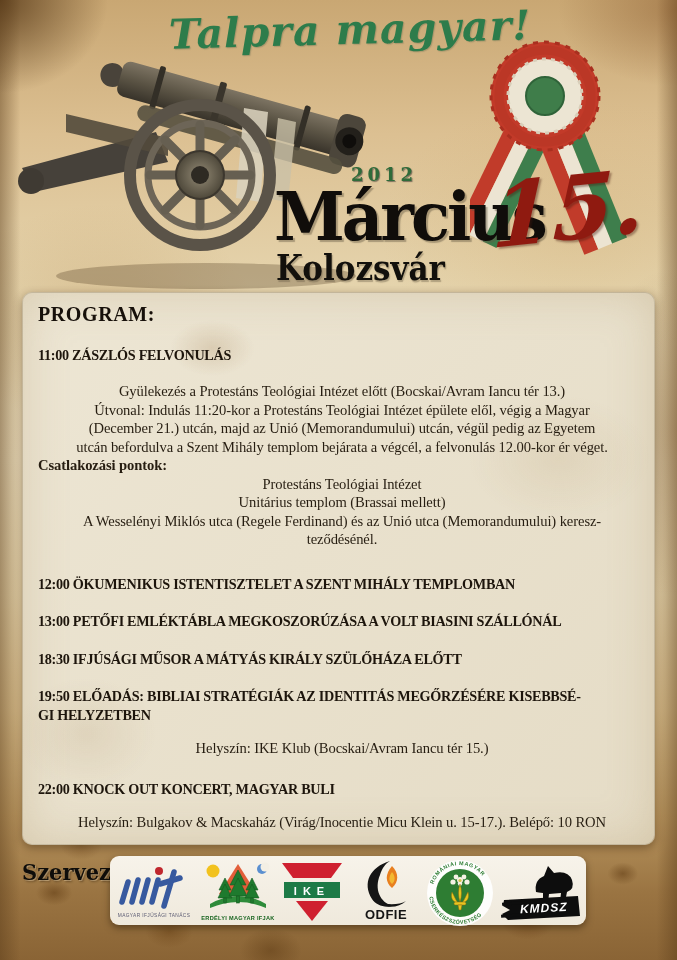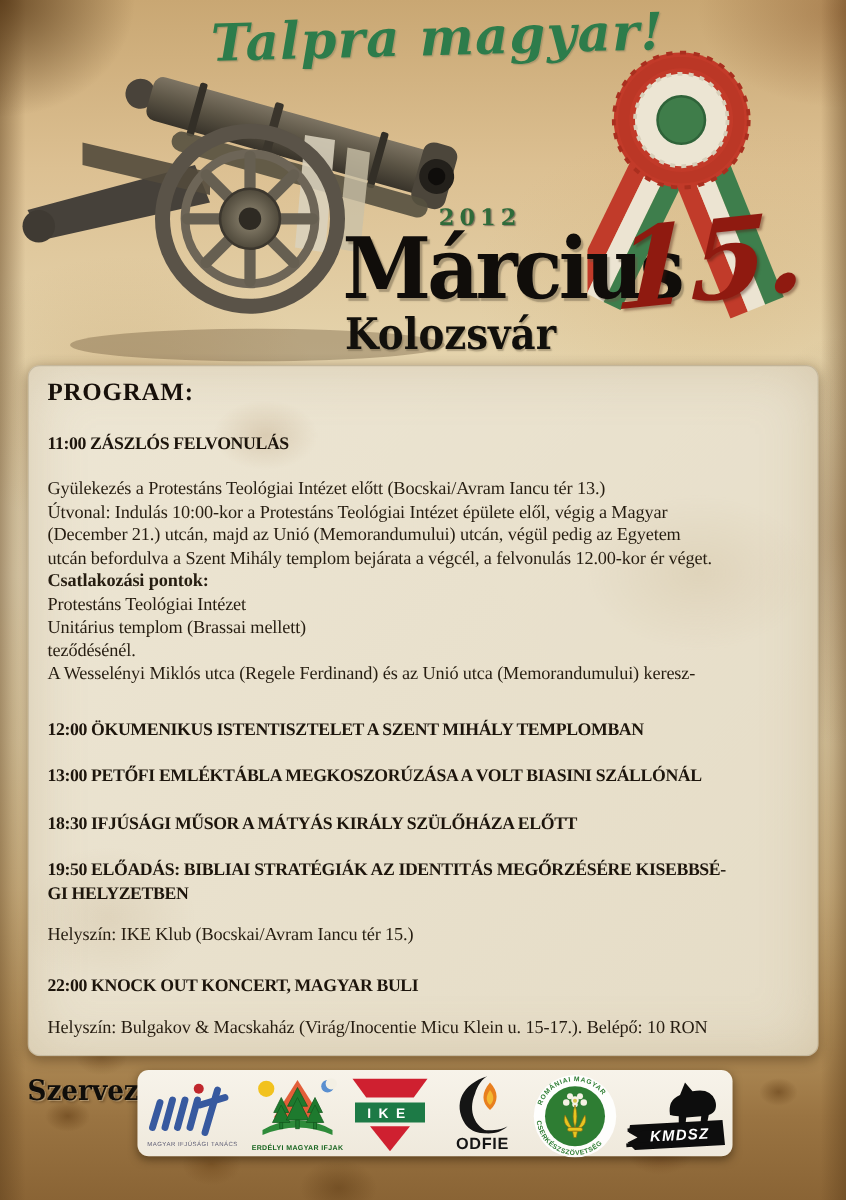--- a/index.html
+++ b/index.html
@@ -57,21 +57,21 @@
     background:
       radial-gradient(60px 40px at 30% 10%, rgba(150,110,60,0.20), transparent 70%),
       radial-gradient(130px 90px at 85% 30%, rgba(160,125,70,0.12), transparent 70%),
       radial-gradient(100px 80px at 10% 80%, rgba(150,115,65,0.12), transparent 70%),
       linear-gradient(135deg,#ede6d4 0%,#e9e1cd 45%,#e5dcc6 100%);
     box-shadow:0 3px 10px rgba(60,35,10,0.45), inset 0 0 45px rgba(170,140,90,0.28);
     border:1px solid rgba(130,105,65,0.35);
   }
   .p-title{font-size:20px;font-weight:bold;letter-spacing:0.6px;color:#17100a;}
   .b-head{font-weight:bold;font-size:14.2px;letter-spacing:-0.3px;white-space:nowrap;color:#1d150c;}
-  .b-line{white-space:nowrap;}
+  .b-line{white-space:nowrap;text-align:center;}
   .b-bold{font-weight:bold;white-space:nowrap;}
   .mt22{margin-top:22px;} .mt26{margin-top:26px;} .mt19{margin-top:19px;}
   .mt18{margin-top:18px;} .mt4{margin-top:15px;}
   .organizers{
     left:22px;top:858px;z-index:5;font-family:"DejaVu Serif",serif;font-weight:bold;
     font-size:21px;color:#0f0d0a;transform:scaleY(1.08);transform-origin:left top;
     text-shadow:1px 1px 0 rgba(245,230,195,0.35), 2px 2px 2px rgba(50,30,10,0.4);
   }
   .logo-strip{
     left:110px;top:856px;width:476px;height:69px;z-index:5;border-radius:9px;
@@ -156,28 +156,28 @@
   <div class="abs tagline">Talpra magyar!</div>
   <div class="abs year">2012</div>
   <div class="abs month">Március</div>
   <div class="abs day">15.</div>
   <div class="abs city">Kolozsvár</div>
 
   <div class="abs panel">
     <div class="p-title">PROGRAM:</div>
     <div class="b-head mt22">11:00 ZÁSZLÓS FELVONULÁS</div>
     <div class="b-line mt18">Gyülekezés a Protestáns Teológiai Intézet előtt (Bocskai/Avram Iancu tér 13.)</div>
-    <div class="b-line">Útvonal: Indulás 10:00-kor a Protestáns Teológiai Intézet épülete elől, végig a Magyar</div>
+    <div class="b-line">Útvonal: Indulás 11:20-kor a Protestáns Teológiai Intézet épülete elől, végig a Magyar</div>
     <div class="b-line">(December 21.) utcán, majd az Unió (Memorandumului) utcán, végül pedig az Egyetem</div>
     <div class="b-line">utcán befordulva a Szent Mihály templom bejárata a végcél, a felvonulás 12.00-kor ér véget.</div>
     <div class="b-bold">Csatlakozási pontok:</div>
     <div class="b-line">Protestáns Teológiai Intézet</div>
     <div class="b-line">Unitárius templom (Brassai mellett)</div>
+    <div class="b-line">A Wesselényi Miklós utca (Regele Ferdinand) és az Unió utca (Memorandumului) keresz-</div>
     <div class="b-line">teződésénél.</div>
-    <div class="b-line">A Wesselényi Miklós utca (Regele Ferdinand) és az Unió utca (Memorandumului) keresz-</div>
     <div class="b-head mt26">12:00 ÖKUMENIKUS ISTENTISZTELET A SZENT MIHÁLY TEMPLOMBAN</div>
     <div class="b-head mt19">13:00 PETŐFI EMLÉKTÁBLA MEGKOSZORÚZÁSA A VOLT BIASINI SZÁLLÓNÁL</div>
     <div class="b-head mt19">18:30 IFJÚSÁGI MŰSOR A MÁTYÁS KIRÁLY SZÜLŐHÁZA ELŐTT</div>
     <div class="b-head mt19">19:50 ELŐADÁS: BIBLIAI STRATÉGIÁK AZ IDENTITÁS MEGŐRZÉSÉRE KISEBBSÉ-</div>
     <div class="b-head">GI HELYZETBEN</div>
     <div class="b-line mt4">Helyszín: IKE Klub (Bocskai/Avram Iancu tér 15.)</div>
     <div class="b-head mt22">22:00 KNOCK OUT KONCERT, MAGYAR BULI</div>
     <div class="b-line mt4">Helyszín: Bulgakov &amp; Macskaház (Virág/Inocentie Micu Klein u. 15-17.). Belépő: 10 RON</div>
   </div>
 

